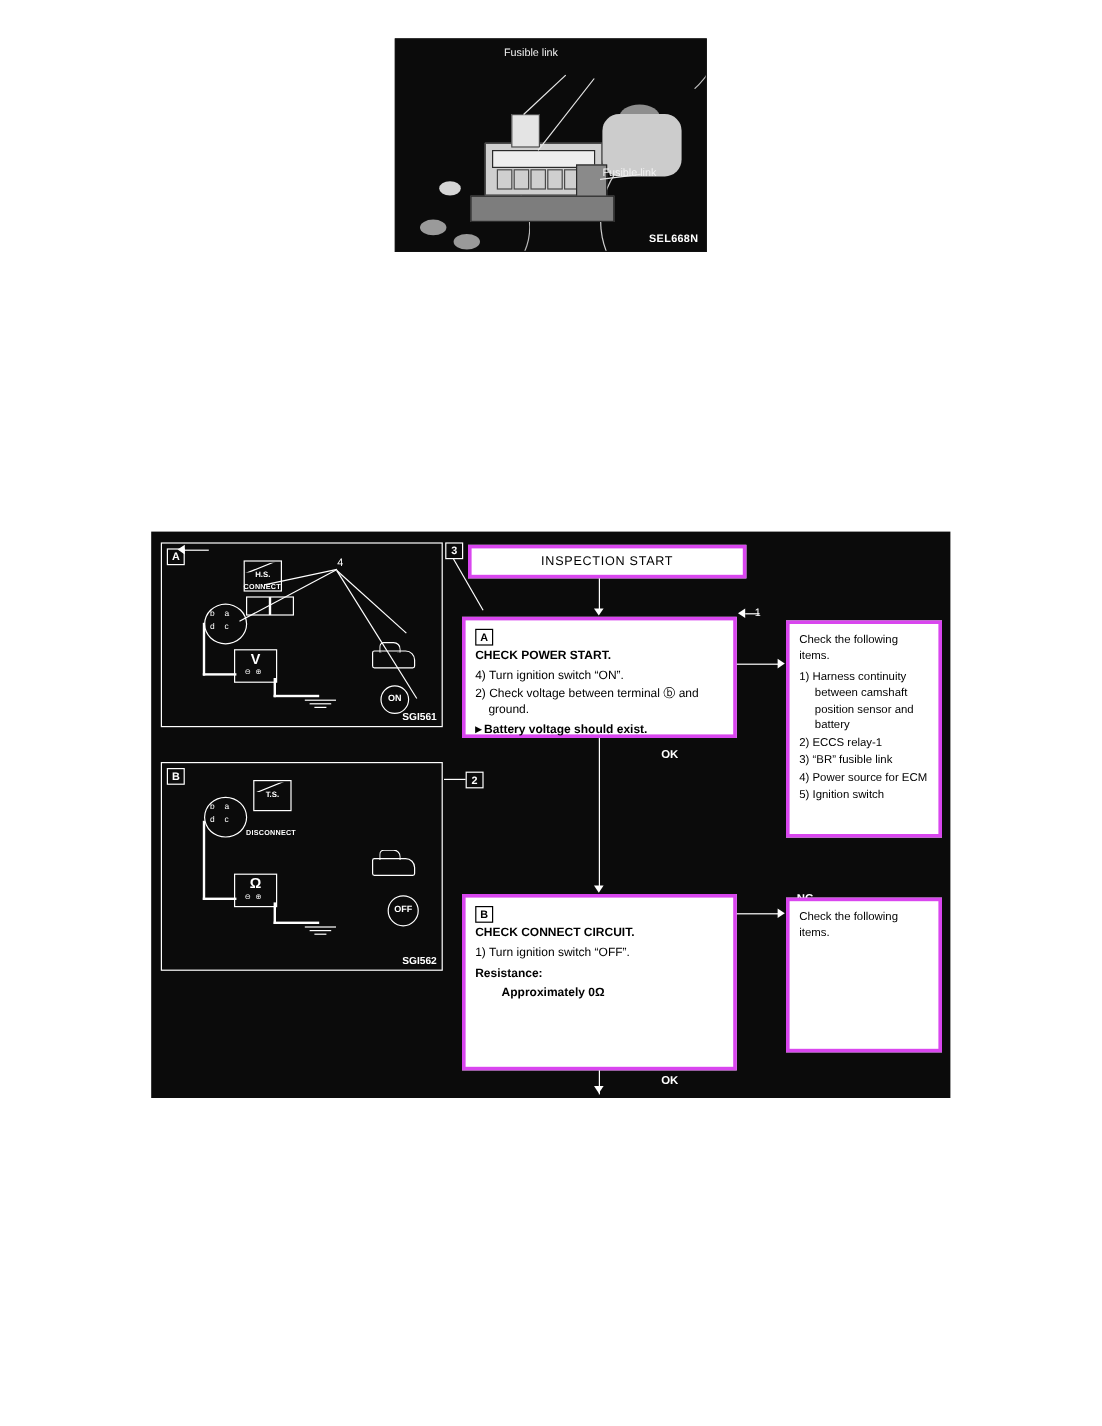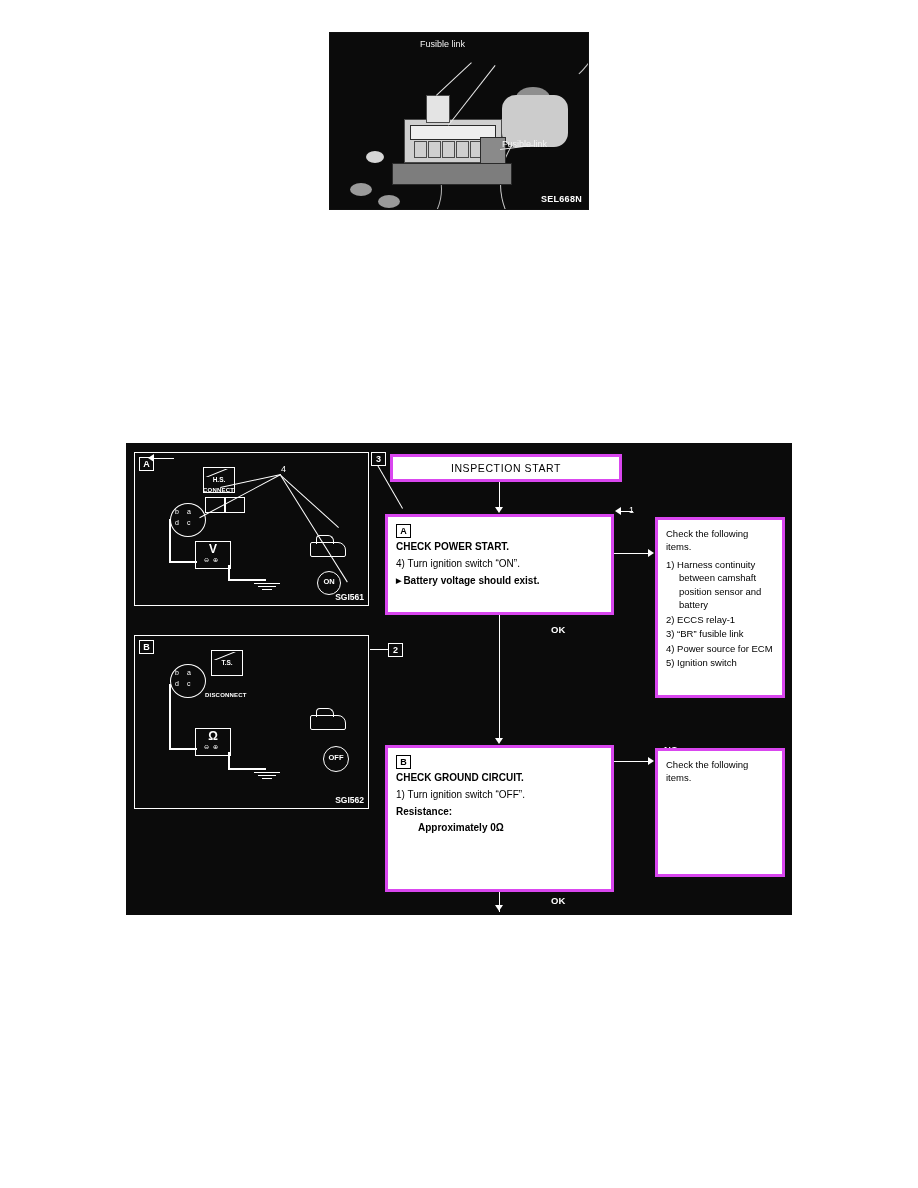--- a/index.html
+++ b/index.html
@@ -478,20 +478,21 @@
     <span>INSPECTION START</span>
   </div>
 
   <div class="vline" style="left:373px; top:39px; height:26px;"></div>
   <div class="arrowdown" style="left:369px; top:64px;"></div>
 
   <div class="wbox step-box step-a">
     <div class="tag dark" style="position:static; display:inline-block; margin-bottom:2px;">A</div>
     <div class="step-title">CHECK POWER START.</div>
     <div class="step-line">4) Turn ignition switch “ON”.</div>
+    <div class="step-line">2) Check voltage between terminal ⓑ and ground.</div>
     <div class="step-bold arrow-bullet">Battery voltage should exist.</div>
   </div>
 
   <div class="hline" style="left:488px; top:110px; width:35px;"></div>
   <div class="arrowright" style="left:522px; top:106px;"></div>
   <div class="flowlabel" style="left:494px; top:93px;">NG</div>
 
   <div class="numtag" style="left:503px; top:62px;">1</div>
   <div class="arrowleft" style="left:489px; top:64px;"></div>
   <div class="hline" style="left:495px; top:68px; width:12px;"></div>
@@ -515,21 +516,21 @@
       <li>1) Harness continuity between camshaft position sensor and battery</li>
       <li>2) ECCS relay-1</li>
       <li>3) “BR” fusible link</li>
       <li>4) Power source for ECM</li>
       <li>5) Ignition switch</li>
     </ul>
   </div>
 
   <div class="wbox step-box step-b">
     <div class="tag dark" style="position:static; display:inline-block; margin-bottom:2px;">B</div>
-    <div class="step-title">CHECK GROUND CIRCUIT.</div>
+    <div class="step-title">CHECK CONNECT CIRCUIT.</div>
     <div class="step-line">1) Turn ignition switch “OFF”.</div>
     <div class="step-bold">Resistance:</div>
     <div class="step-bold indent">Approximately 0Ω</div>
   </div>
 
   <div class="hline" style="left:488px; top:318px; width:35px;"></div>
   <div class="arrowright" style="left:522px; top:314px;"></div>
   <div class="flowlabel" style="left:494px; top:301px;">NG</div>
 
   <div class="wbox check-box check-b">

